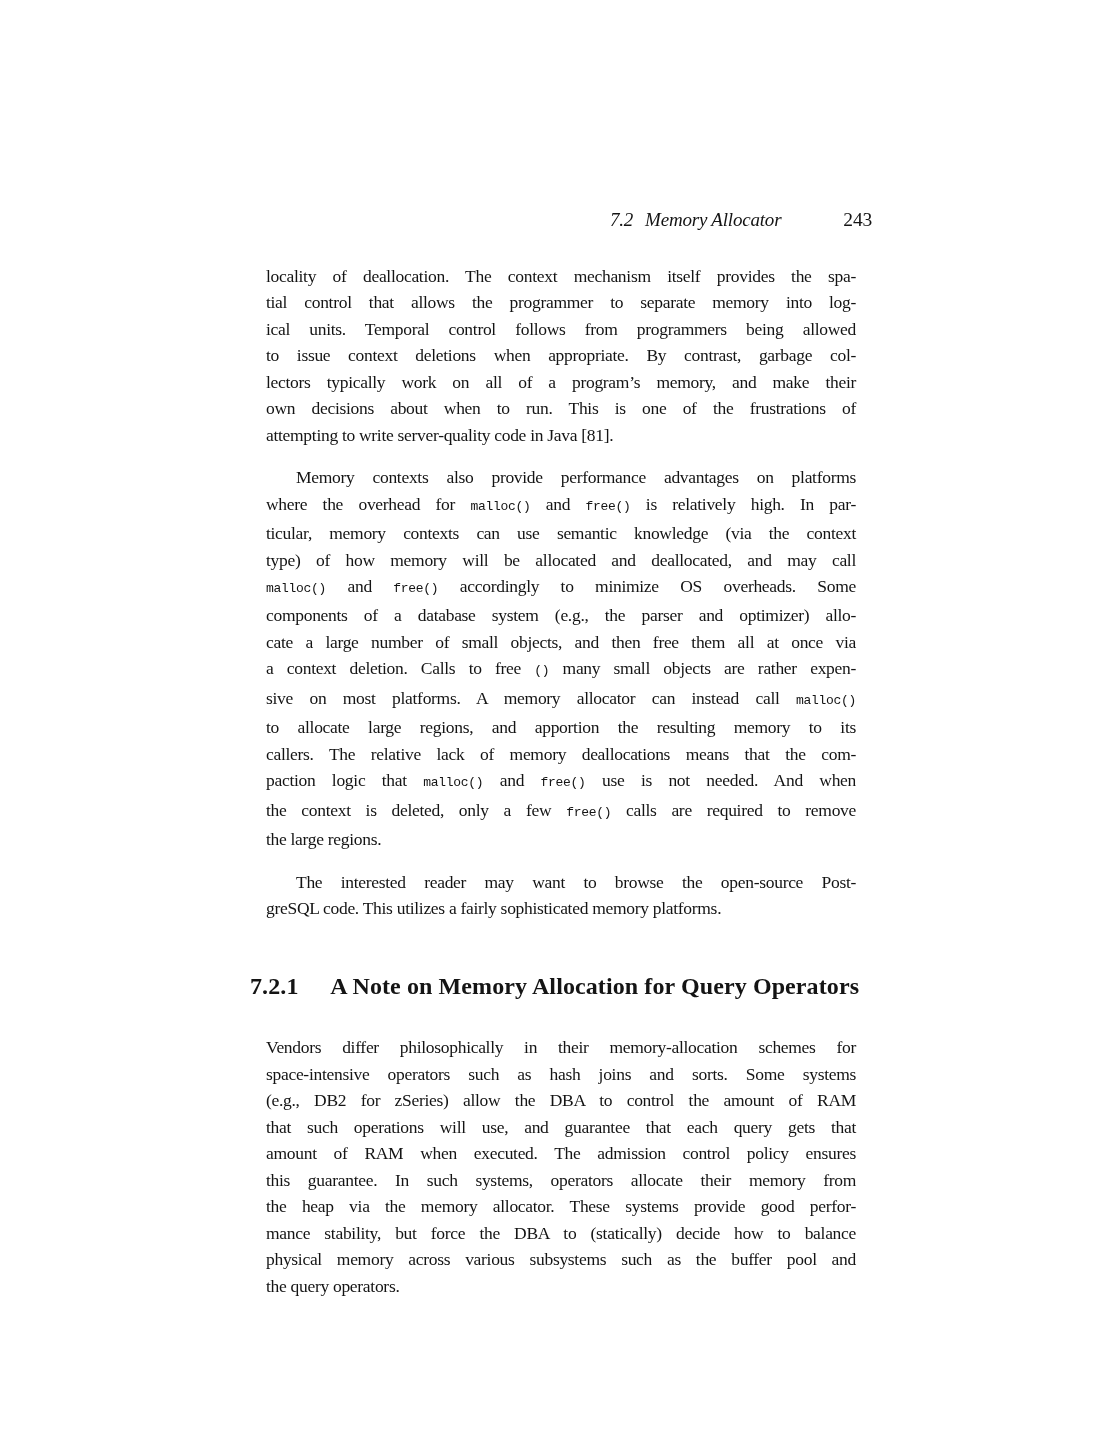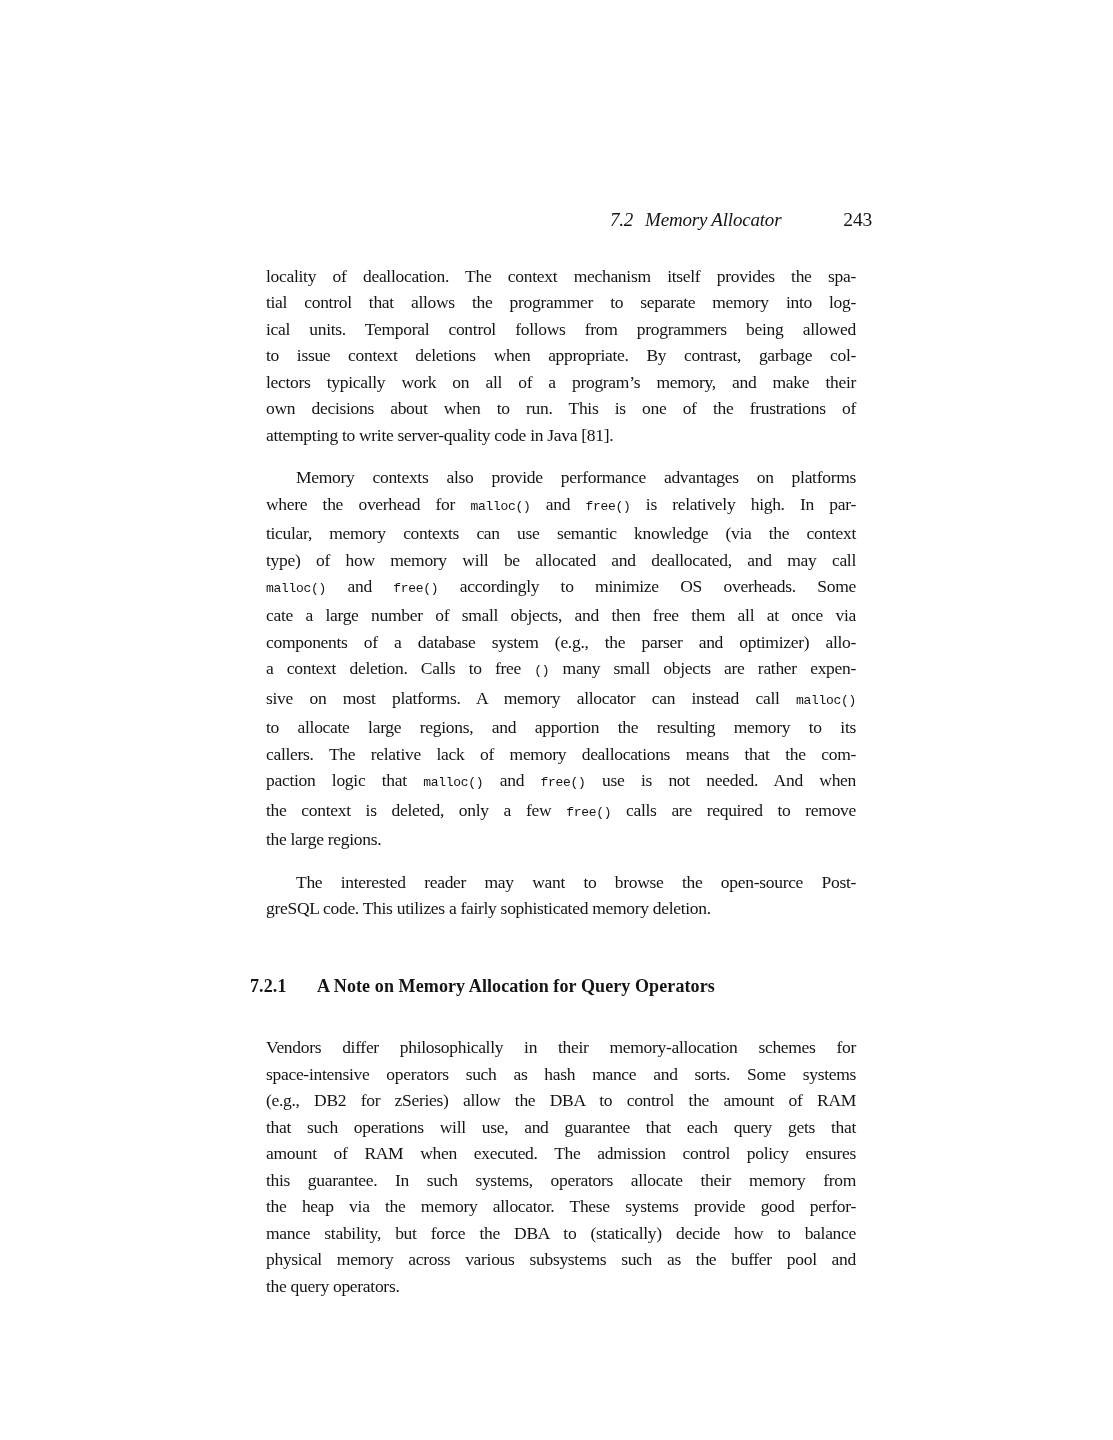--- a/index.html
+++ b/index.html
@@ -53,21 +53,21 @@
     font-size: 13px;
     letter-spacing: -0.3px;
   }
 
   
   .section-heading {
     margin-top: 50px;
     margin-bottom: 33px;
     line-height: 30px;
     font-weight: bold;
-    font-size: 18px;
+    font-size: 24px;
     letter-spacing: 0.1px;
     white-space: nowrap;
   }
   .section-heading .sec-num { margin-right: 27px; }
 </style>
 </head>
 <body>
 
 <div class="page">
 
@@ -88,45 +88,45 @@
           <div class="line"><span>lectors typically work on all of a program’s memory, and make their</span></div>
           <div class="line"><span>own decisions about when to run. This is one of the frustrations of</span></div>
           <div class="line final"><span>attempting to write server-quality code in Java [81].</span></div>
         </div>
         <div class="paragraph">
           <div class="line indent"><span>Memory contexts also provide performance advantages on platforms</span></div>
           <div class="line"><span>where the overhead for </span><span class="mono">malloc()</span><span> and </span><span class="mono">free()</span><span> is relatively high. In par-</span></div>
           <div class="line"><span>ticular, memory contexts can use semantic knowledge (via the context</span></div>
           <div class="line"><span>type) of how memory will be allocated and deallocated, and may call</span></div>
           <div class="line"><span class="mono">malloc()</span><span> and </span><span class="mono">free()</span><span> accordingly to minimize OS overheads. Some</span></div>
+          <div class="line"><span>components of a database system (e.g., the parser and optimizer) allo-</span></div>
           <div class="line"><span>cate a large number of small objects, and then free them all at once via</span></div>
-          <div class="line"><span>components of a database system (e.g., the parser and optimizer) allo-</span></div>
           <div class="line"><span>a context deletion. Calls to free </span><span class="mono">()</span><span> many small objects are rather expen-</span></div>
           <div class="line"><span>sive on most platforms. A memory allocator can instead call </span><span class="mono">malloc()</span></div>
           <div class="line"><span>to allocate large regions, and apportion the resulting memory to its</span></div>
           <div class="line"><span>callers. The relative lack of memory deallocations means that the com-</span></div>
           <div class="line"><span>paction logic that </span><span class="mono">malloc()</span><span> and </span><span class="mono">free()</span><span> use is not needed. And when</span></div>
           <div class="line"><span>the context is deleted, only a few </span><span class="mono">free()</span><span> calls are required to remove</span></div>
           <div class="line final"><span>the large regions.</span></div>
         </div>
         <div class="paragraph">
           <div class="line indent"><span>The interested reader may want to browse the open-source Post-</span></div>
-          <div class="line final"><span>greSQL code. This utilizes a fairly sophisticated memory deletion.</span></div>
+          <div class="line final"><span>greSQL code. This utilizes a fairly sophisticated memory platforms.</span></div>
         </div>
       </div>
 
     <div class="section-heading">
       <span class="sec-num">7.2.1</span>
       <span class="sec-title">A Note on Memory Allocation for Query Operators</span>
     </div>
 
     <div>
         <div class="paragraph">
           <div class="line"><span>Vendors differ philosophically in their memory-allocation schemes for</span></div>
-          <div class="line"><span>space-intensive operators such as hash mance and sorts. Some systems</span></div>
+          <div class="line"><span>space-intensive operators such as hash joins and sorts. Some systems</span></div>
           <div class="line"><span>(e.g., DB2 for zSeries) allow the DBA to control the amount of RAM</span></div>
           <div class="line"><span>that such operations will use, and guarantee that each query gets that</span></div>
           <div class="line"><span>amount of RAM when executed. The admission control policy ensures</span></div>
           <div class="line"><span>this guarantee. In such systems, operators allocate their memory from</span></div>
           <div class="line"><span>the heap via the memory allocator. These systems provide good perfor-</span></div>
           <div class="line"><span>mance stability, but force the DBA to (statically) decide how to balance</span></div>
           <div class="line"><span>physical memory across various subsystems such as the buffer pool and</span></div>
           <div class="line final"><span>the query operators.</span></div>
         </div>
       </div>

